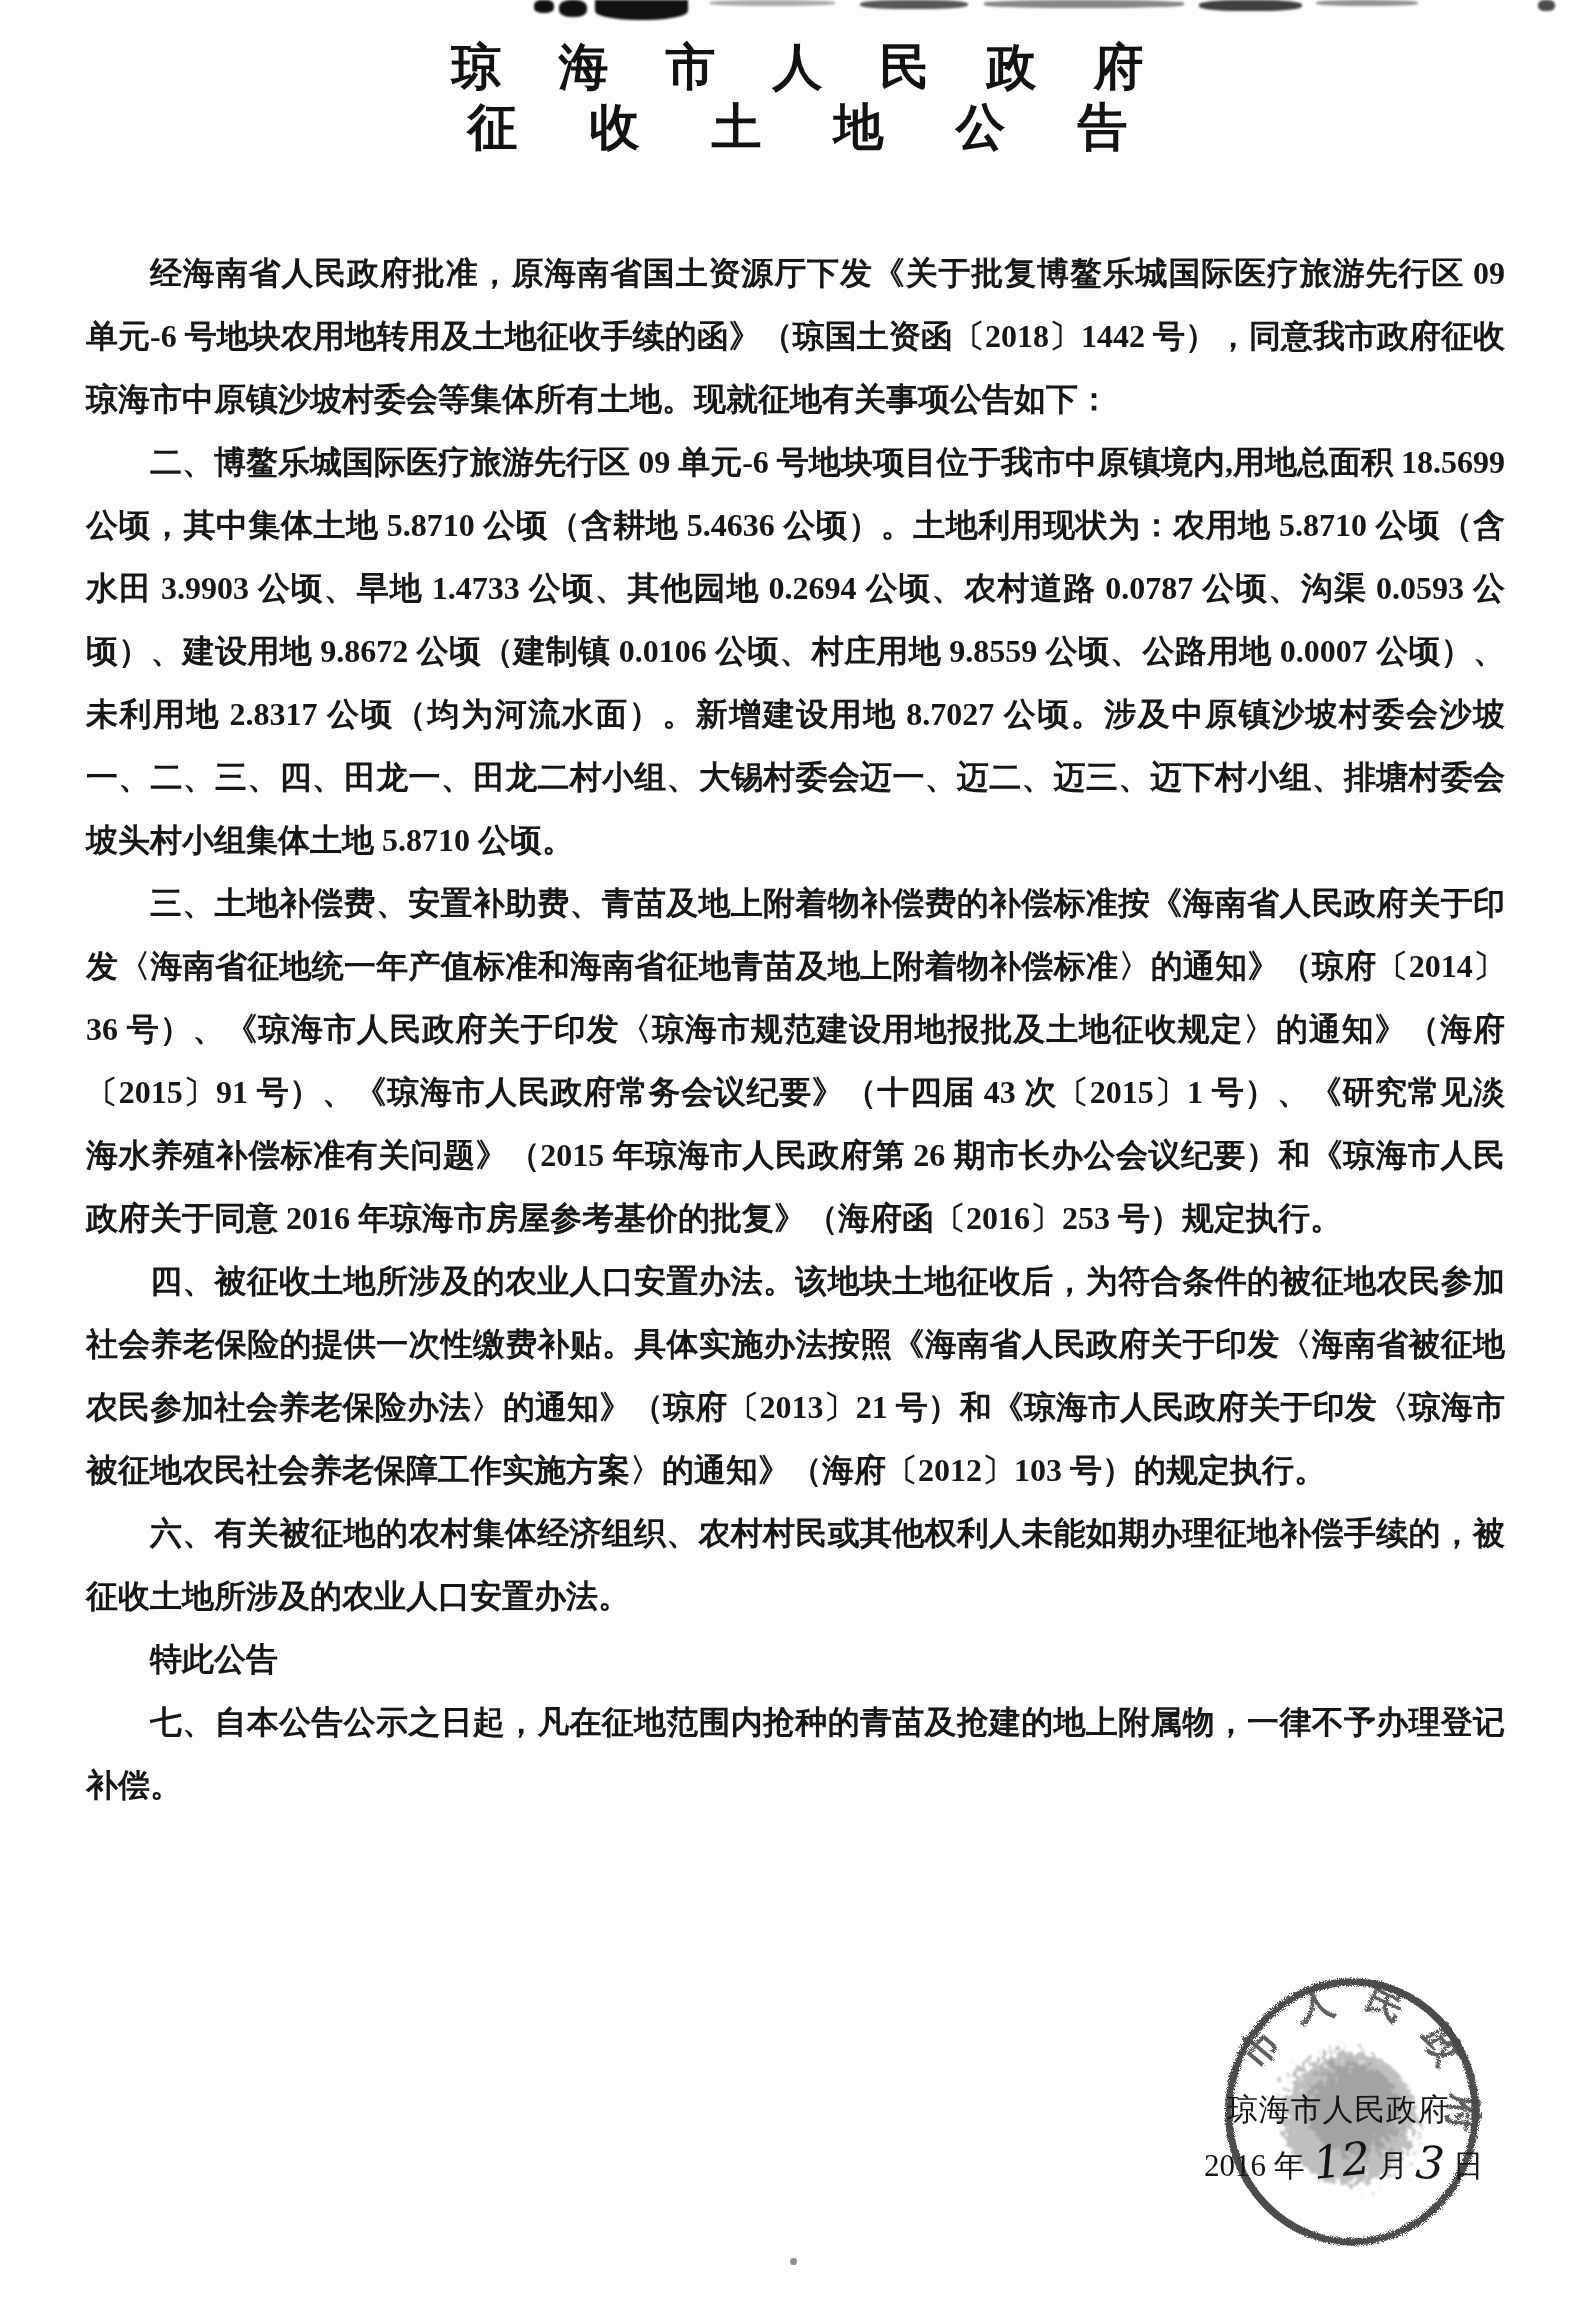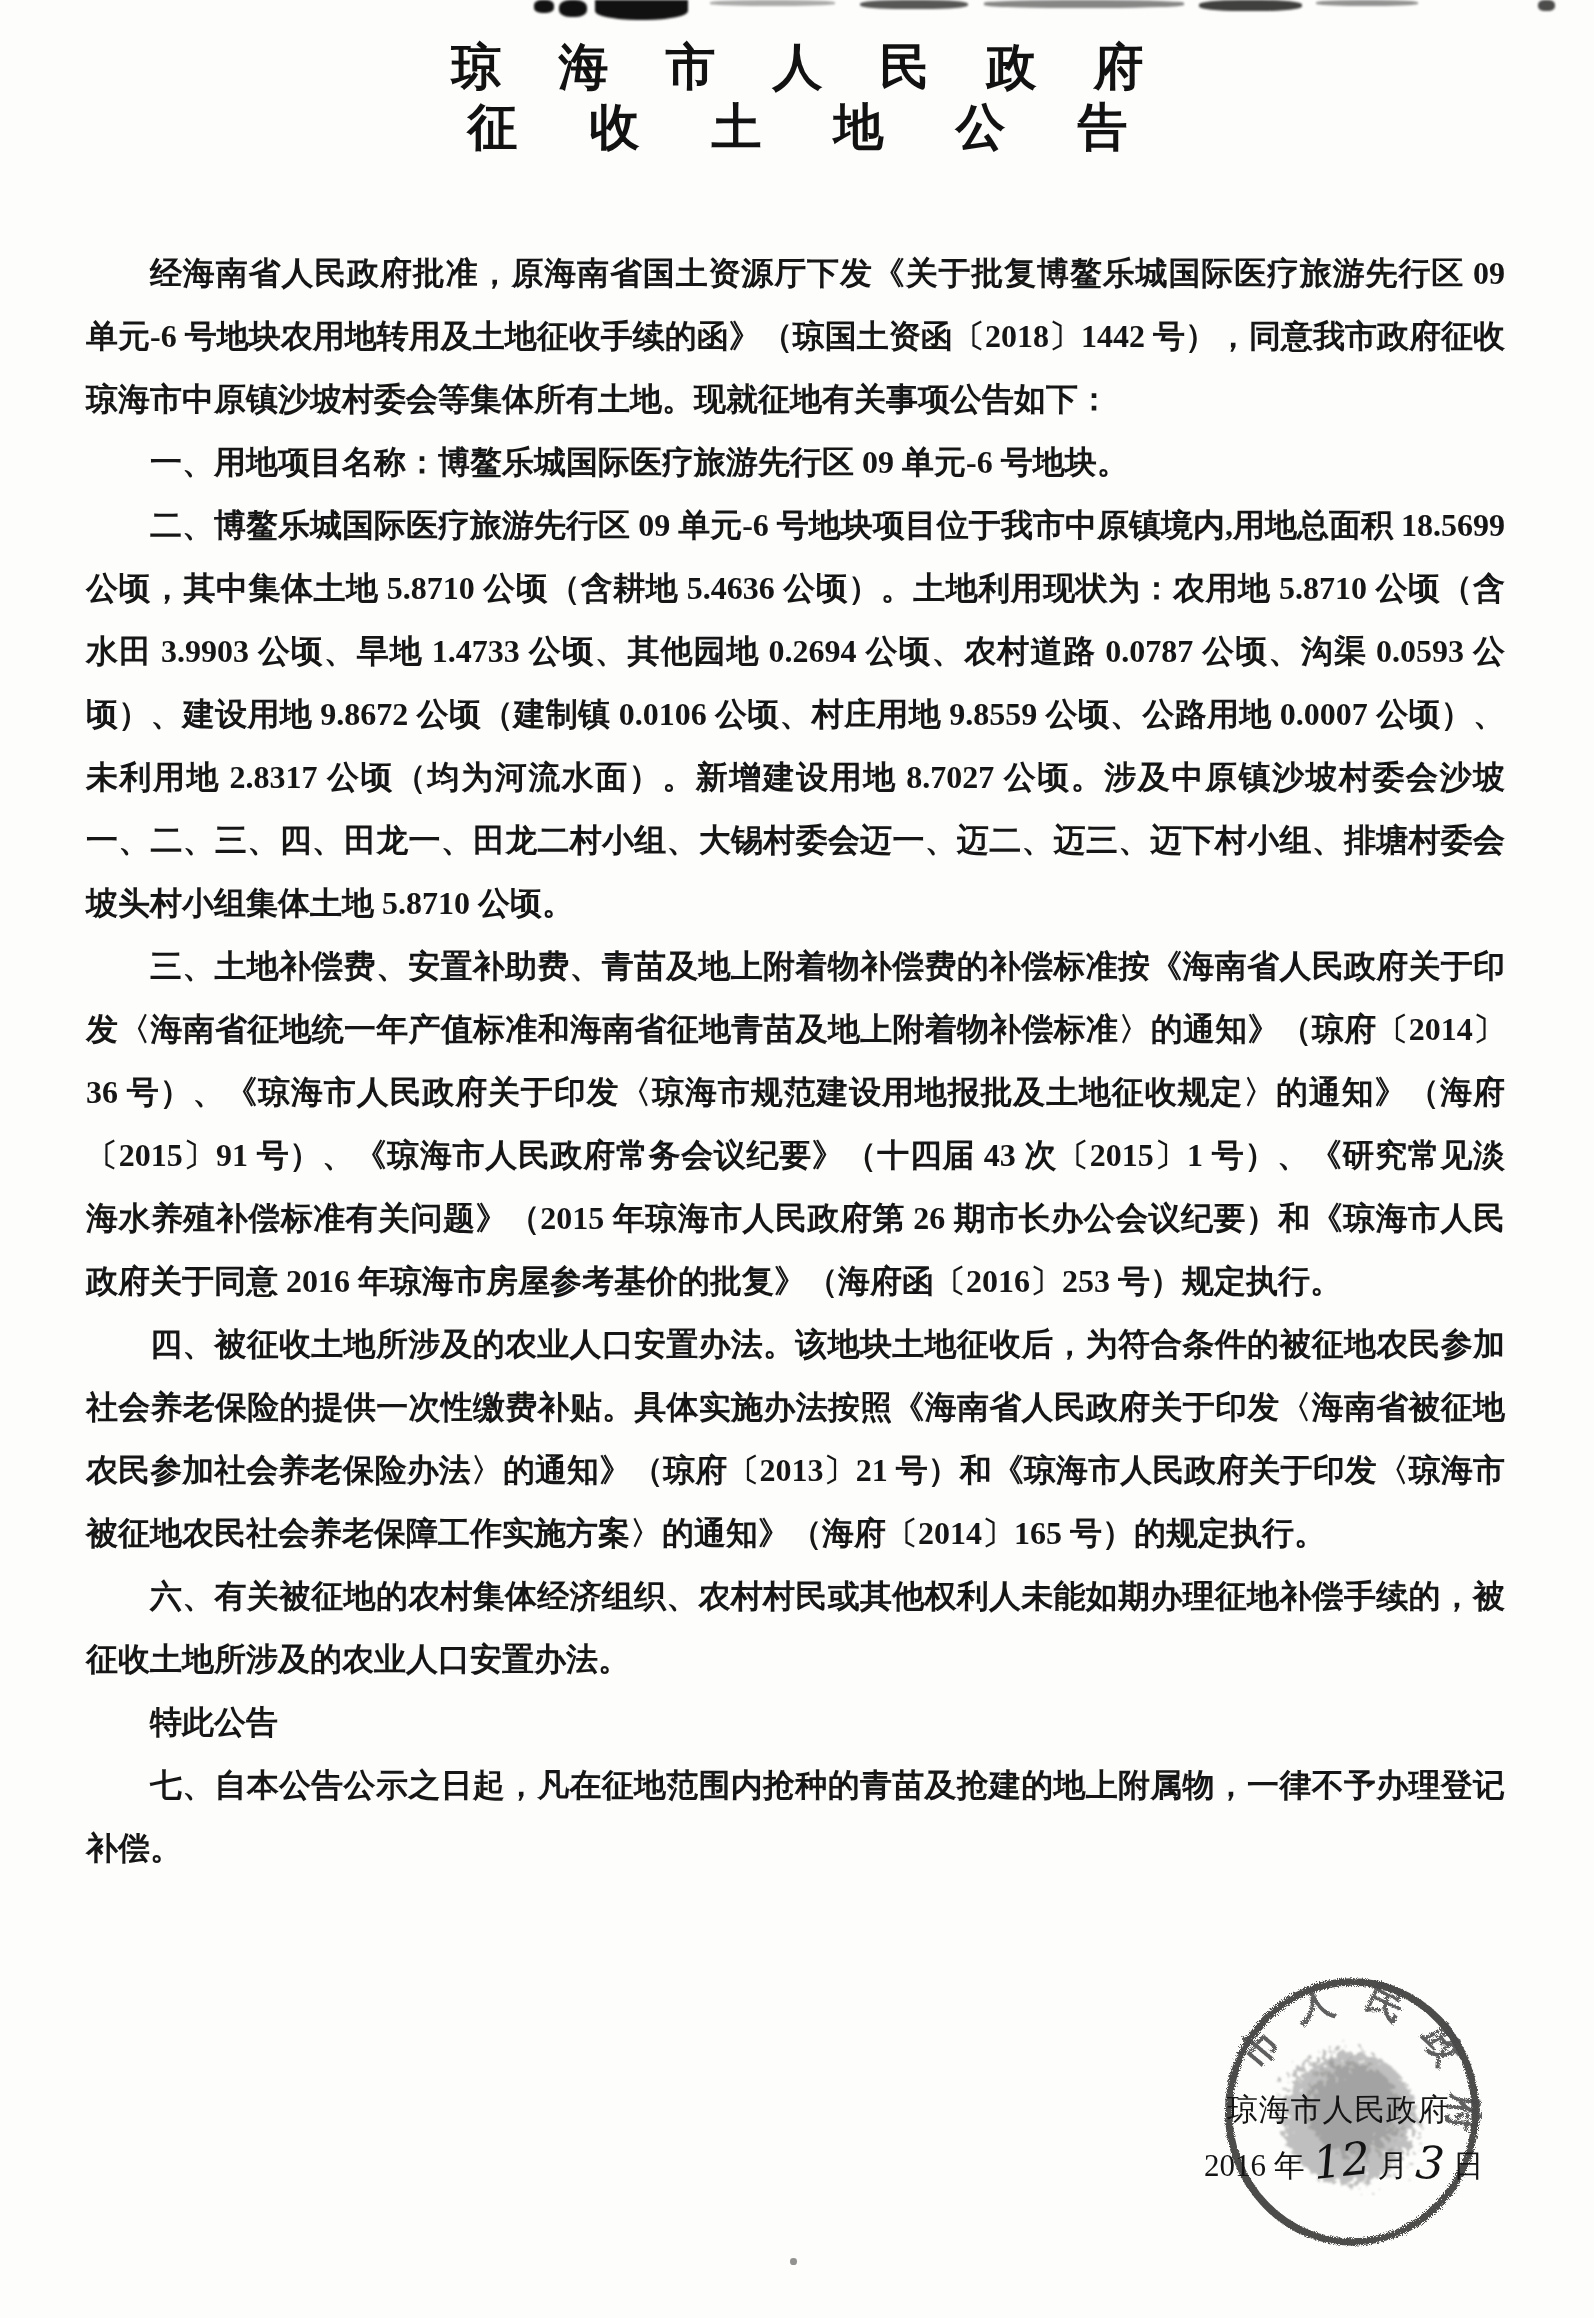--- a/index.html
+++ b/index.html
@@ -75,24 +75,23 @@
     <div class="artifact dot"></div>
   </div>
 
   <header class="doc-title">
     <h1 class="t1">琼海市人民政府</h1>
     <h1 class="t2">征收土地公告</h1>
   </header>
 
   <main class="doc-body">
     <p>经海南省人民政府批准，原海南省国土资源厅下发《关于批复博鳌乐城国际医疗旅游先行区 09 单元-6 号地块农用地转用及土地征收手续的函》（琼国土资函〔2018〕1442 号），同意我市政府征收琼海市中原镇沙坡村委会等集体所有土地。现就征地有关事项公告如下：</p>
-    <p>一、用地项目名称：博鳌乐城国际医疗旅游先行区 09 单元-6 号地块。</p>
     <p>二、博鳌乐城国际医疗旅游先行区 09 单元-6 号地块项目位于我市中原镇境内,用地总面积 18.5699 公顷，其中集体土地 5.8710 公顷（含耕地 5.4636 公顷）。土地利用现状为：农用地 5.8710 公顷（含水田 3.9903 公顷、旱地 1.4733 公顷、其他园地 0.2694 公顷、农村道路 0.0787 公顷、沟渠 0.0593 公顷）、建设用地 9.8672 公顷（建制镇 0.0106 公顷、村庄用地 9.8559 公顷、公路用地 0.0007 公顷）、未利用地 2.8317 公顷（均为河流水面）。新增建设用地 8.7027 公顷。涉及中原镇沙坡村委会沙坡一、二、三、四、田龙一、田龙二村小组、大锡村委会迈一、迈二、迈三、迈下村小组、排塘村委会坡头村小组集体土地 5.8710 公顷。</p>
     <p>三、土地补偿费、安置补助费、青苗及地上附着物补偿费的补偿标准按《海南省人民政府关于印发〈海南省征地统一年产值标准和海南省征地青苗及地上附着物补偿标准〉的通知》（琼府〔2014〕36 号）、《琼海市人民政府关于印发〈琼海市规范建设用地报批及土地征收规定〉的通知》（海府〔2015〕91 号）、《琼海市人民政府常务会议纪要》（十四届 43 次〔2015〕1 号）、《研究常见淡海水养殖补偿标准有关问题》（2015 年琼海市人民政府第 26 期市长办公会议纪要）和《琼海市人民政府关于同意 2016 年琼海市房屋参考基价的批复》（海府函〔2016〕253 号）规定执行。</p>
-    <p>四、被征收土地所涉及的农业人口安置办法。该地块土地征收后，为符合条件的被征地农民参加社会养老保险的提供一次性缴费补贴。具体实施办法按照《海南省人民政府关于印发〈海南省被征地农民参加社会养老保险办法〉的通知》（琼府〔2013〕21 号）和《琼海市人民政府关于印发〈琼海市被征地农民社会养老保障工作实施方案〉的通知》（海府〔2014〕165 号）的规定执行。</p>
+    <p>四、被征收土地所涉及的农业人口安置办法。该地块土地征收后，为符合条件的被征地农民参加社会养老保险的提供一次性缴费补贴。具体实施办法按照《海南省人民政府关于印发〈海南省被征地农民参加社会养老保险办法〉的通知》（琼府〔2013〕21 号）和《琼海市人民政府关于印发〈琼海市被征地农民社会养老保障工作实施方案〉的通知》（海府〔2012〕103 号）的规定执行。</p>
     <p>六、有关被征地的农村集体经济组织、农村村民或其他权利人未能如期办理征地补偿手续的，被征收土地所涉及的农业人口安置办法。</p>
     <p>特此公告</p>
     <p>七、自本公告公示之日起，凡在征地范围内抢种的青苗及抢建的地上附属物，一律不予办理登记补偿。</p>
   </main>
 
   <svg class="seal" width="260" height="272" viewBox="0 0 312 326" aria-hidden="true">
     <defs>
       <filter id="ink-rough" x="-20%" y="-20%" width="140%" height="140%">
         <feTurbulence type="fractalNoise" baseFrequency="0.9" numOctaves="2" seed="3" result="n"></feTurbulence>
         <feDisplacementMap in="SourceGraphic" in2="n" scale="7"></feDisplacementMap>

